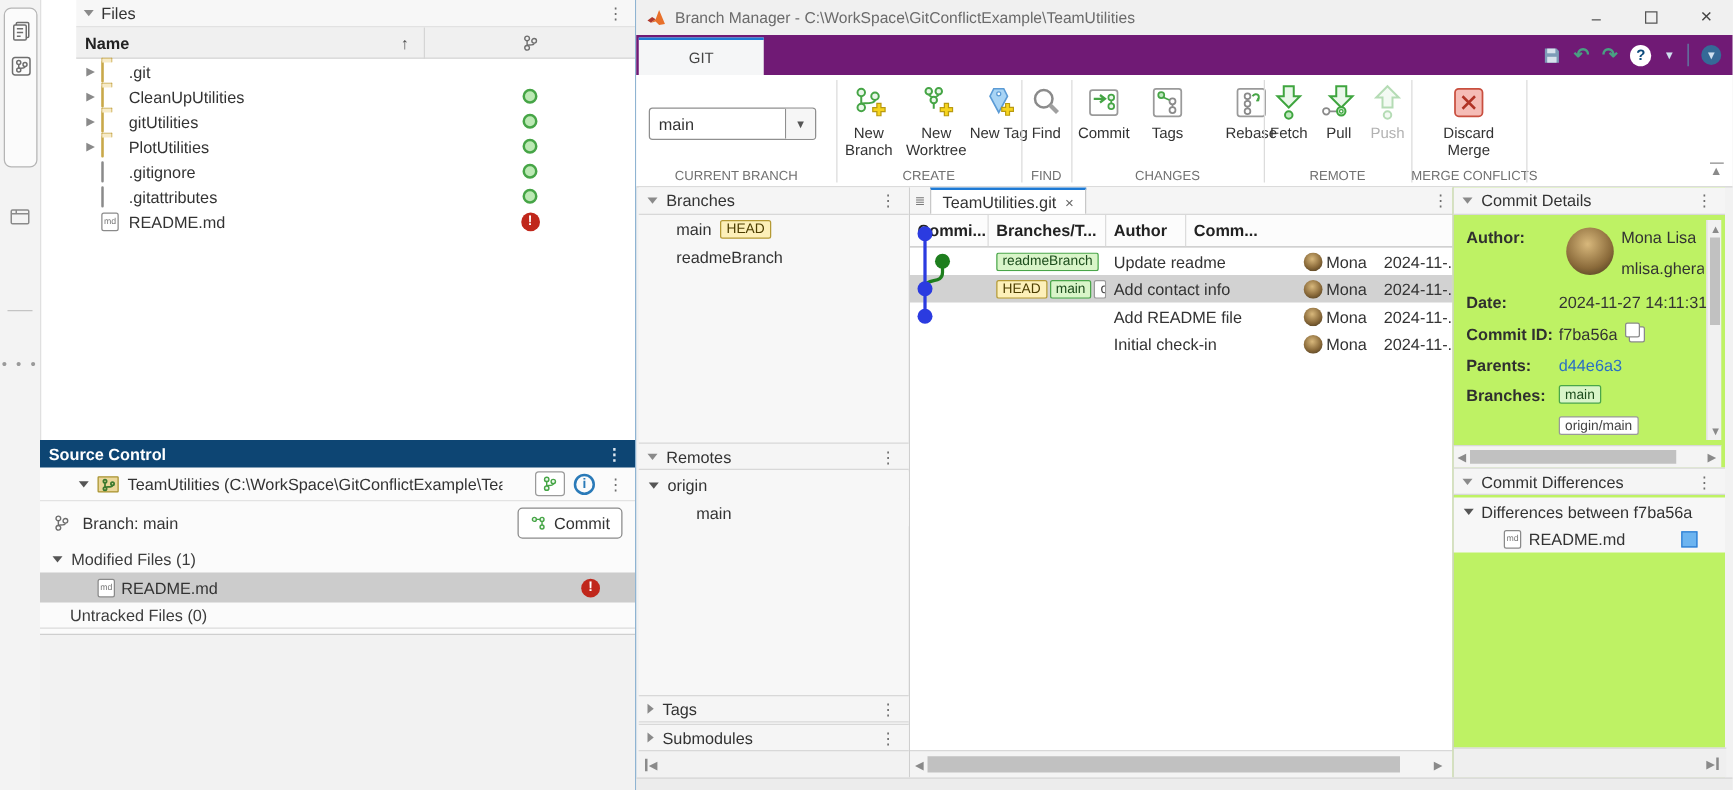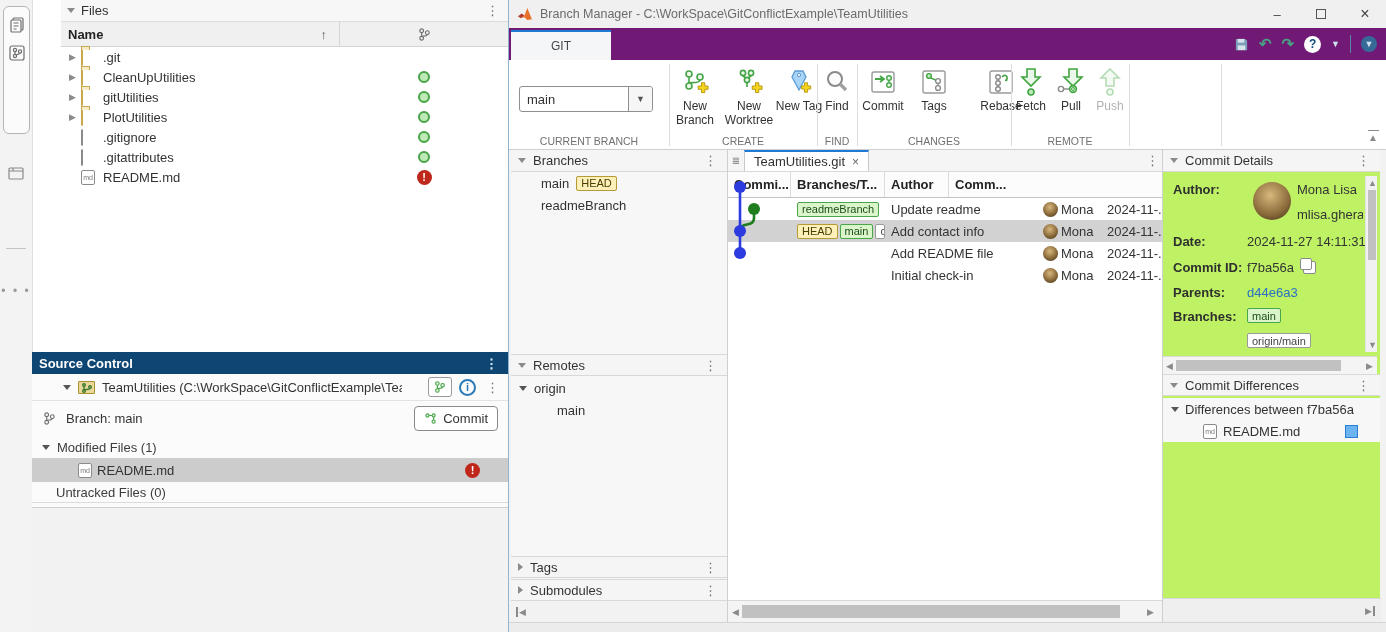--- a/index.html
+++ b/index.html
@@ -489,20 +489,32 @@
             <path d="M13 2l9 9h-5v8h-8v-8H4z" fill="#f3faf3" stroke="#b5dcb5" stroke-width="1.6"></path>
             <circle cx="13" cy="25" r="3" fill="#f3faf3" stroke="#b5dcb5" stroke-width="1.6"></circle>
           </svg>
           </span>
         <span class="lbl">Push</span>
       </div>
       <div class="ts-label">REMOTE</div>
     </div>
     <div class="ts-sep" style="left:620px"></div>
 
+    <div class="ts-group" style="left:620px; width:92px">
+      <div class="ts-btn" style="left:18px; width:56px">
+        <span class="ic">
+          <svg width="28" height="26" viewBox="0 0 28 26">
+            <rect x="3" y="2" width="22" height="22" rx="3" fill="#f5bcb6" stroke="#c94f3f" stroke-width="1.4"></rect>
+            <path d="M9 8l10 10M19 8L9 18" stroke="#b03326" stroke-width="2" fill="none"></path>
+          </svg>
+          </span>
+        <span class="lbl">Discard Merge</span>
+      </div>
+      <div class="ts-label">MERGE CONFLICTS</div>
+    </div>
     <div class="ts-sep" style="left:712px"></div>
 
     <span class="collapse-ribbon"><span class="bar"></span><span>▲</span></span>
   </div>
 
   <div id="main" class="abs">
 
     <div class="col-left">
       <div class="sec-head">
         <span class="tri-down"></span>

